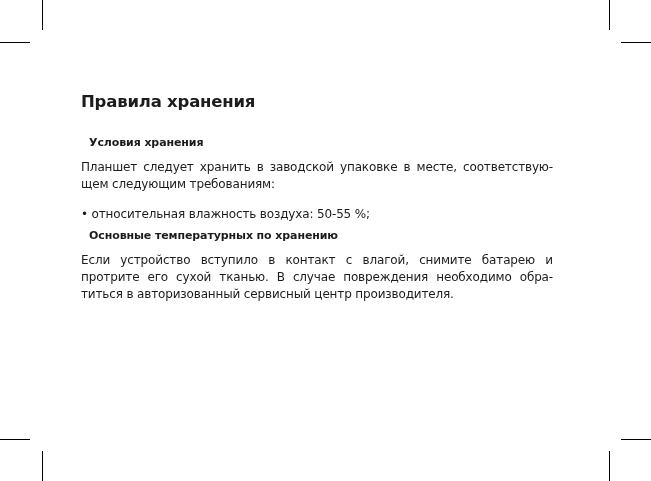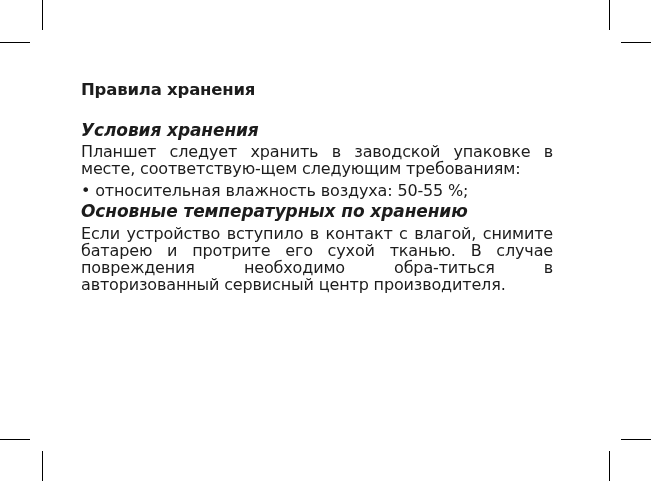--- a/index.html
+++ b/index.html
@@ -4,36 +4,36 @@
   <style>
     html, body { margin: 0; padding: 0; }
     body {
       width: 651px; height: 481px; background: #ffffff; position: relative; overflow: hidden;
       font-family: "DejaVu Sans", sans-serif; color: #1c1c1c;
     }
     .mark { position: absolute; background: #000; }
     .v { width: 1px; height: 30px; }
     .h { height: 1px; width: 30px; }
     .page {
-      position: absolute; left: 81px; top: 80px; width: 472px;
+      position: absolute; left: 81px; top: 92px; width: 472px;
     }
     .title {
       font-size: 16.5px; font-weight: bold; margin: 0; line-height: 20px; letter-spacing: -0.2px;
     }
     .h2 {
-      font-size: 17px; font-weight: bold; margin: 0; line-height: 17px; letter-spacing: -0.1px; font-style: italic;
+      font-size: 11px; font-weight: bold; margin: 8px; line-height: 17px; letter-spacing: -0.1px;
     }
     .h2.first { margin-top: 22px; }
     .h2.second { margin-top: 4px; }
     p {
-      margin: 0; font-size: 16px; line-height: 17px; text-align: justify; letter-spacing: -0.15px;
+      margin: 0; font-size: 12px; line-height: 17px; text-align: justify; letter-spacing: -0.15px;
     }
     p + p, .h2 + p { margin-top: 5px; }
     .h2.first + p { margin-top: 4px; }
-    .bullet { margin-top: 5px; }
+    .bullet { margin-top: 13px; }
   </style>
 </head>
 <body>
 
 <div class="mark v" style="left:42px; top:0;"></div>
 <div class="mark h" style="left:0; top:42px;"></div>
 <div class="mark v" style="left:609px; top:0;"></div>
 <div class="mark h" style="left:621px; top:42px;"></div>
 <div class="mark v" style="left:42px; top:451px;"></div>
 <div class="mark h" style="left:0; top:439px;"></div>

